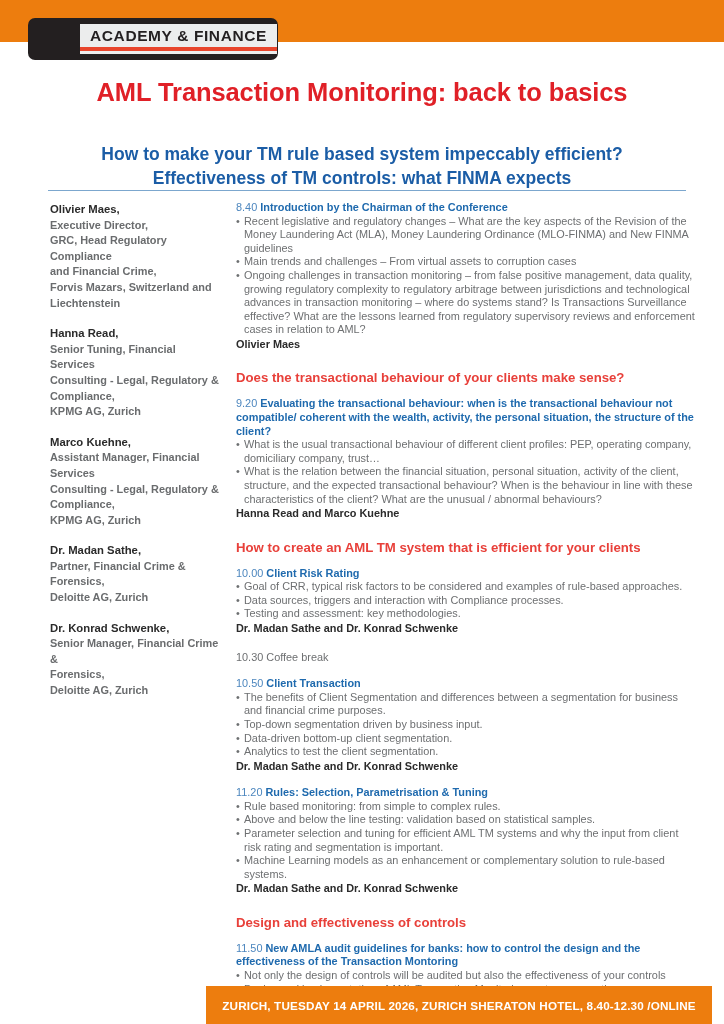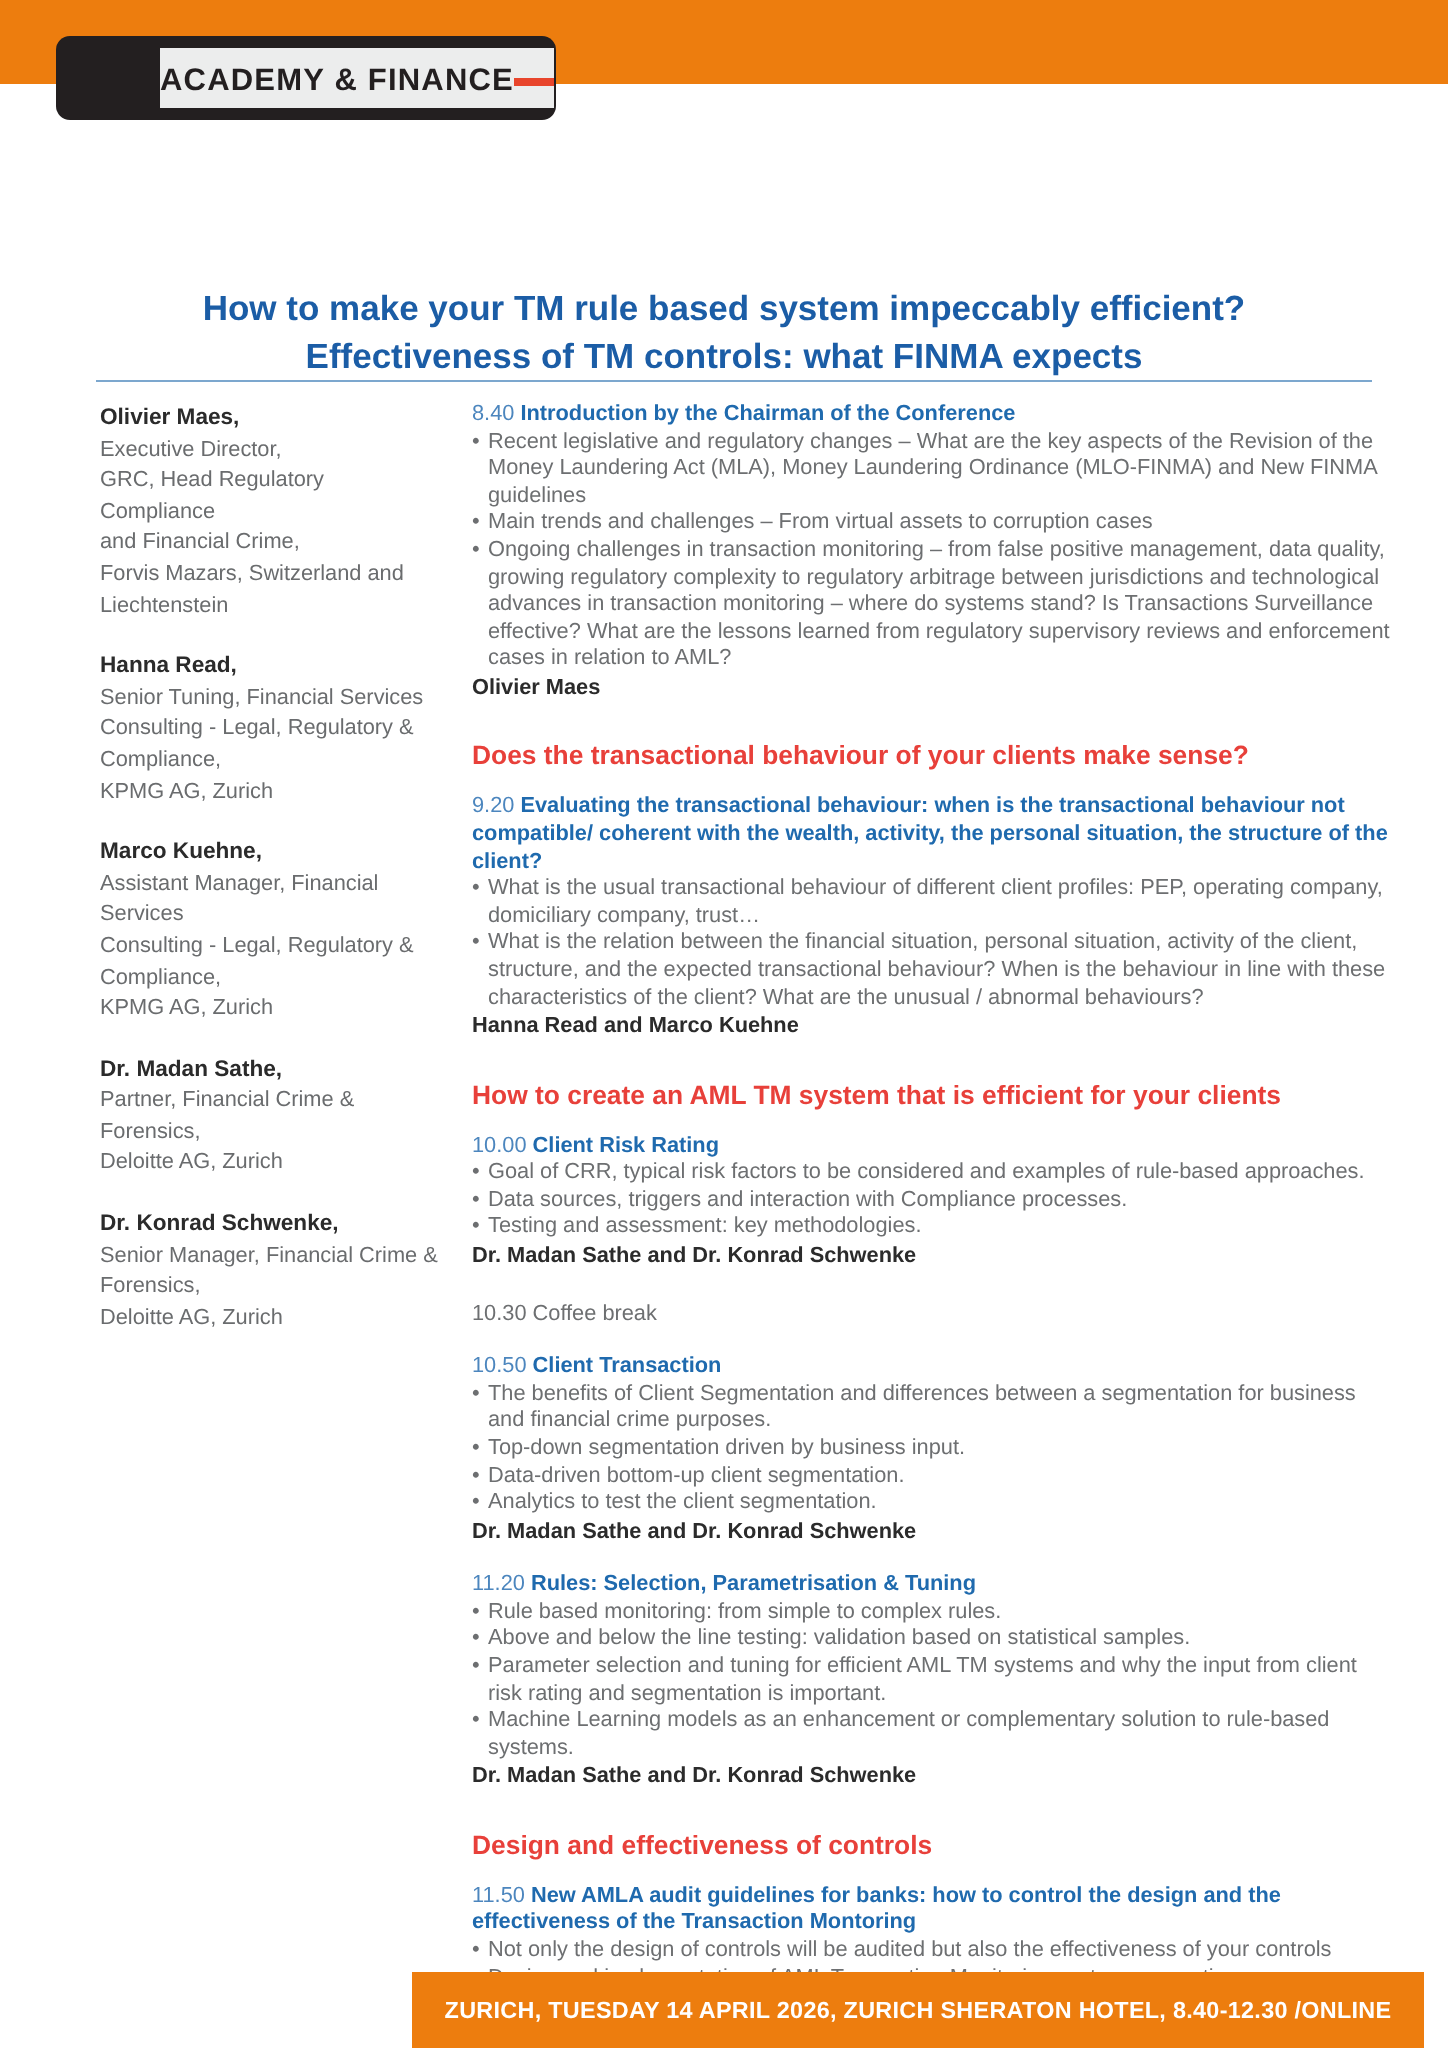--- a/index.html
+++ b/index.html
@@ -36,21 +36,21 @@
     display: flex;
     align-items: center;
     justify-content: flex-end;
     padding-right: 1px;
   }
   .logo-plate {
     width: 197px;
     height: 30px;
     background: #eceded;
     display: flex;
-    flex-direction: row;
+    flex-direction: column;
     justify-content: flex-start;
     align-items: center;
     padding-top: 2px;
   }
   .logo-text {
     font-size: 15.5px;
     font-weight: bold;
     letter-spacing: 0.6px;
     color: #231f20;
     line-height: 19px;
@@ -111,20 +111,21 @@
   .speaker-name {
     font-size: 11.3px;
     font-weight: bold;
     color: #2b2b2b;
     line-height: 15.6px;
   }
   .speaker-line {
     font-size: 10.9px;
     color: #6a6c6e;
     line-height: 15.6px;
+    font-weight: bold;
   }
 
   
   .section-head {
     font-size: 13.2px;
     font-weight: bold;
     color: #E8403A;
     line-height: 17px;
     margin-top: 18px;
     margin-bottom: 11px;
@@ -201,20 +202,21 @@
 
   <div class="top-band"></div>
 
   <div class="logo">
     <div class="logo-plate">
       <div class="logo-text">ACADEMY &amp; FINANCE</div>
       <div class="logo-rule"></div>
     </div>
   </div>
 
+  <div class="main-title">AML Transaction Monitoring: back to basics</div>
 
   <div class="subtitle">
     <div>How to make your TM rule based system impeccably efficient?</div>
     <div>Effectiveness of TM controls: what FINMA expects</div>
   </div>
 
   <div class="divider"></div>
 
   <div class="col-left">
       <div class="speaker">

